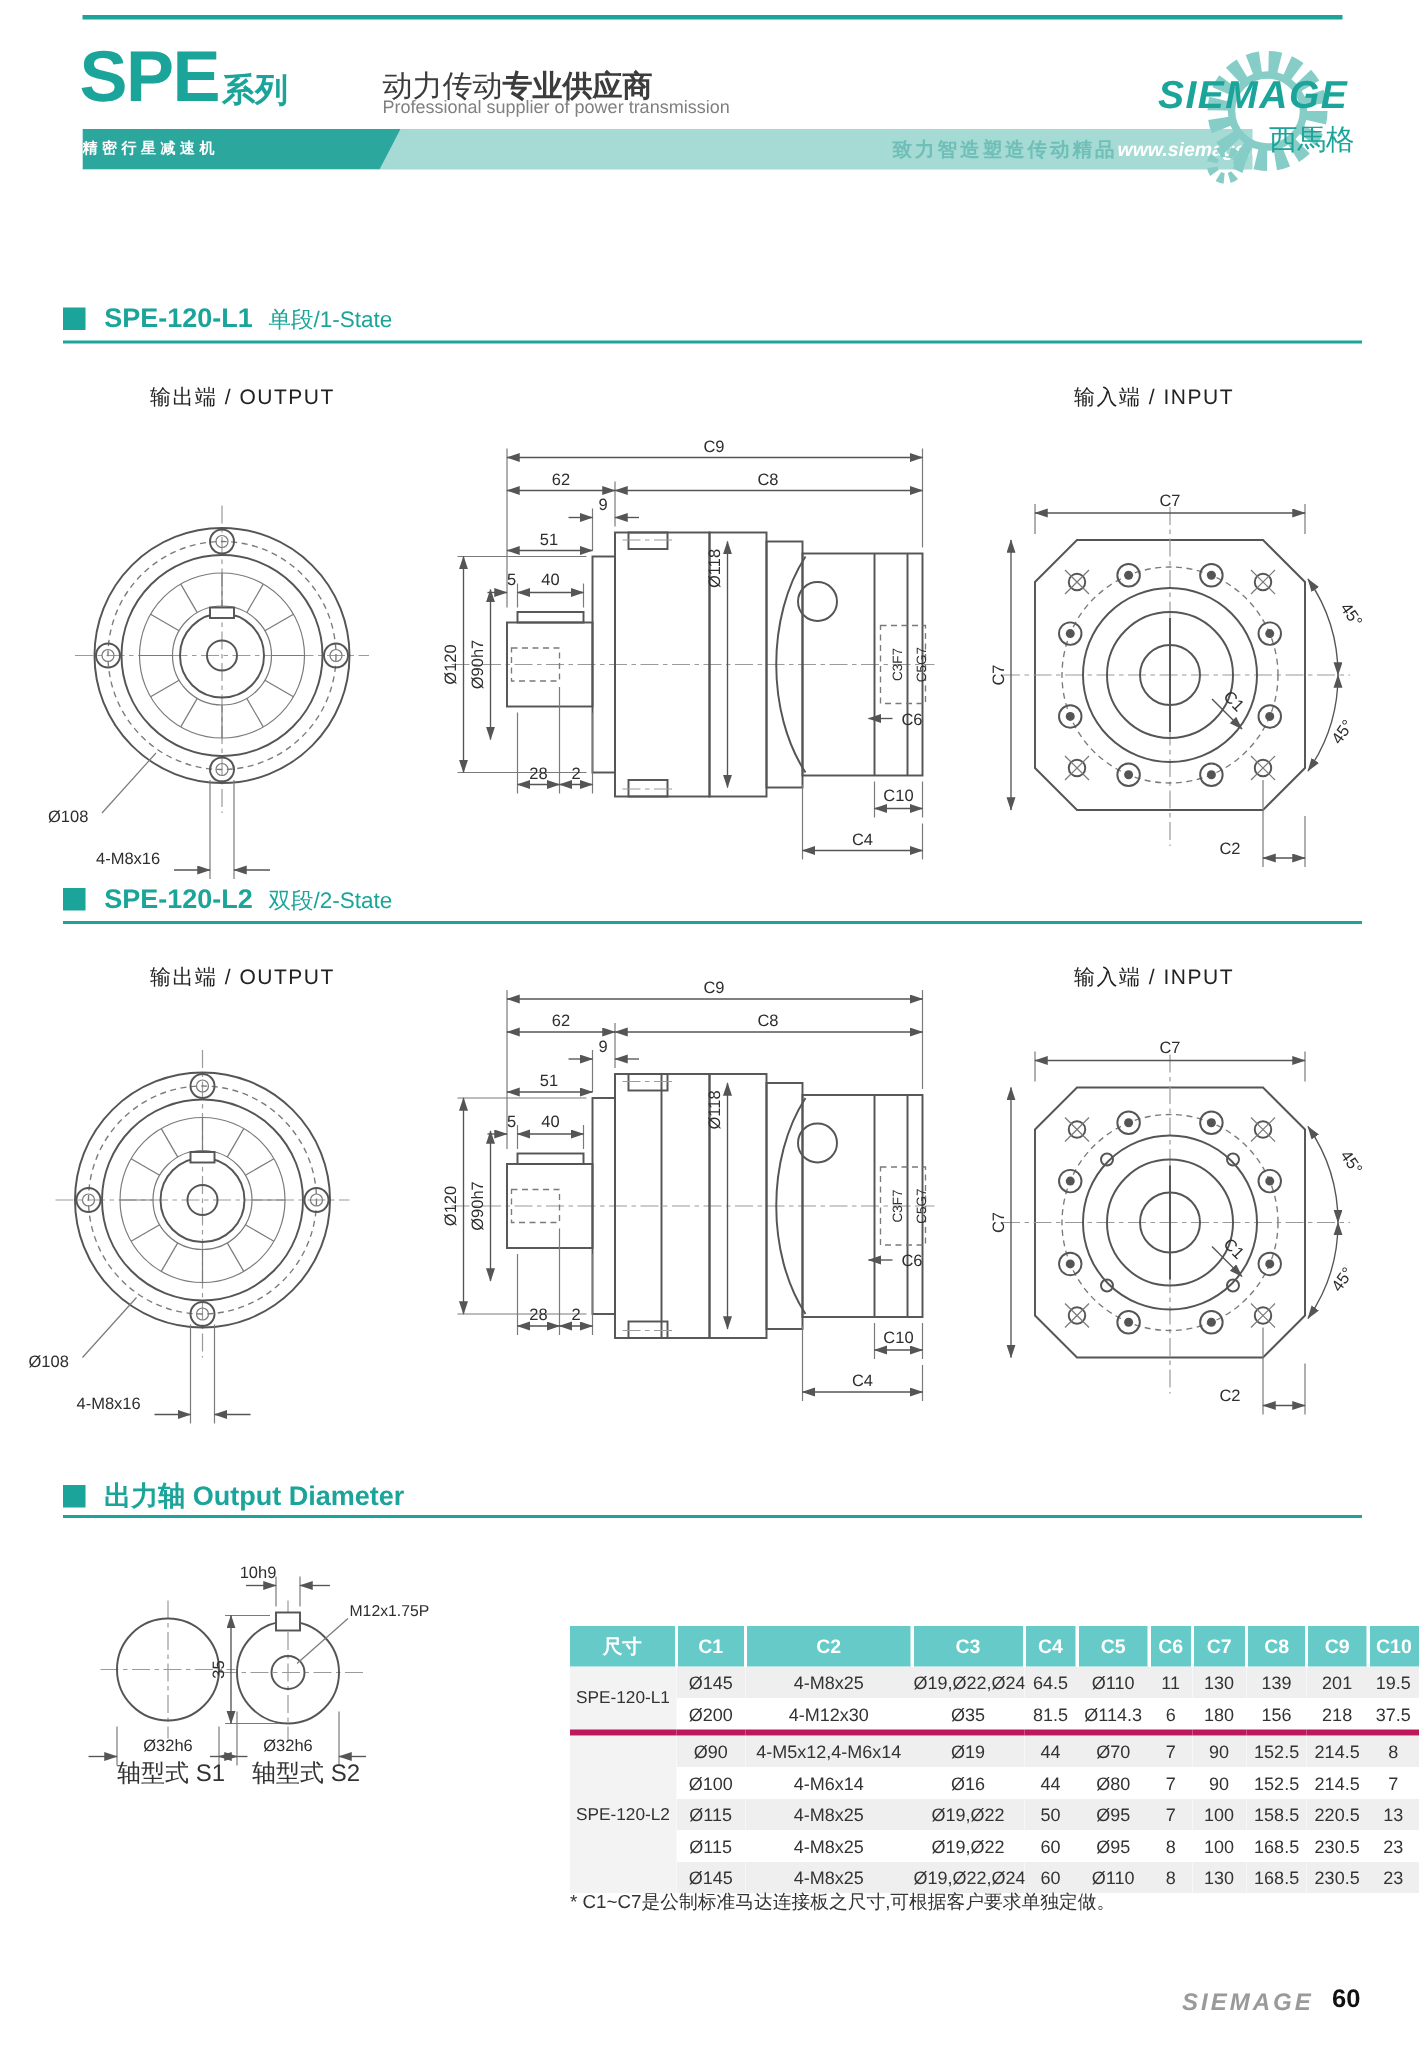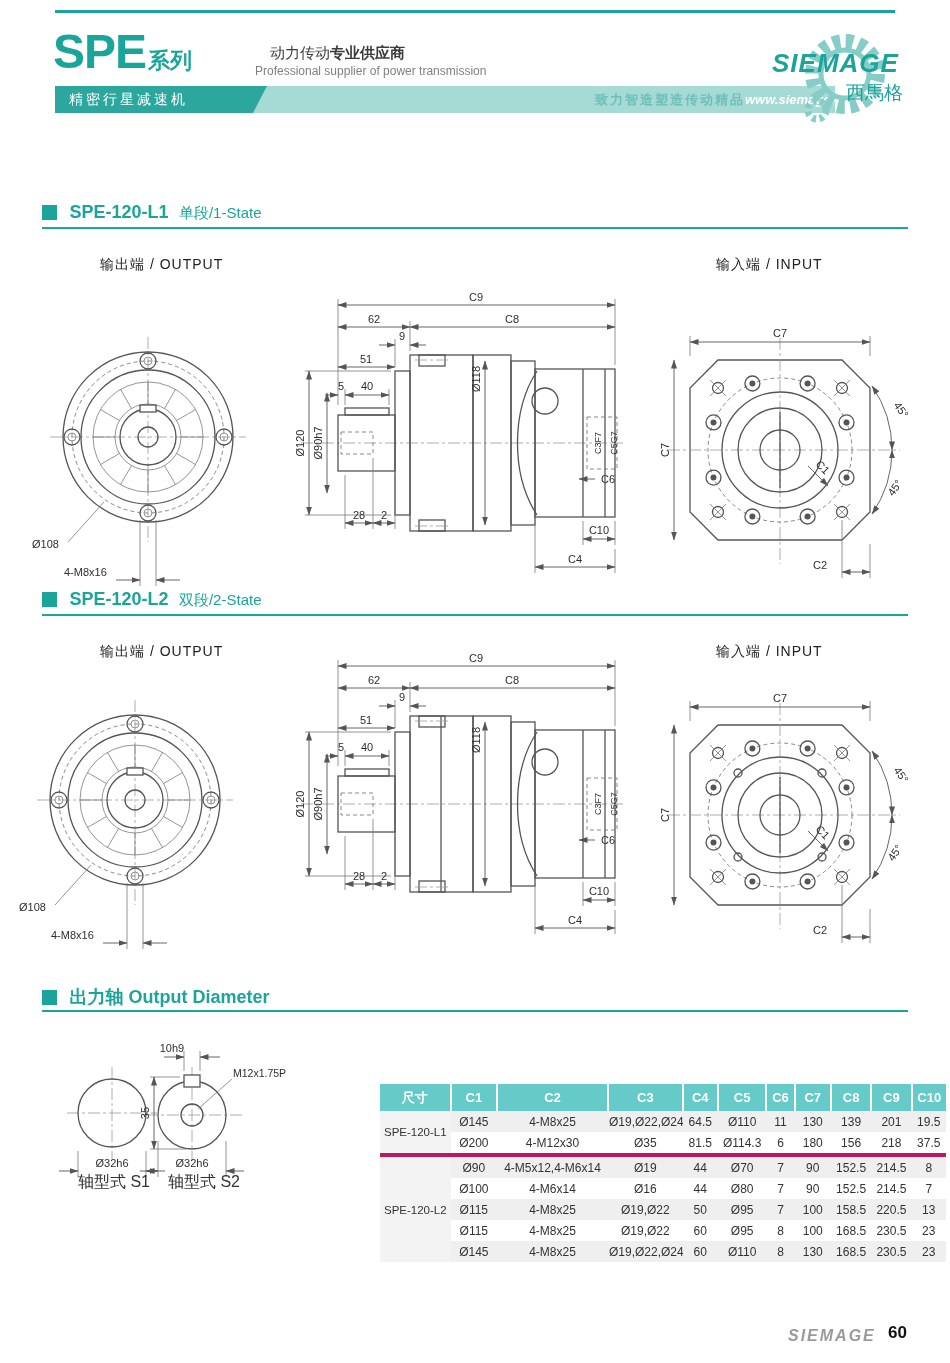--- a/index.html
+++ b/index.html
@@ -5,27 +5,27 @@
   html,body{margin:0;padding:0;background:#fff}
   .page{position:relative;width:950px;height:1363px;background:#fff;overflow:hidden;
         font-family:"Liberation Sans",sans-serif;color:#333}
   .abs{position:absolute}
 
   
   .top-rule{left:55px;top:10px;width:840px;height:3px;background:var(--teal,#1ba59a)}
   .spe{left:53px;top:24px;color:var(--teal,#1ba59a);white-space:nowrap}
   .spe .big{font-size:48px;font-weight:800;letter-spacing:-1px}
   .spe .suffix{font-size:22px;font-weight:700;margin-left:2px}
-  .tag-cn{left:270px;top:44px;font-size:15px;color:#3c3c3c}
+  .tag-cn{left:255px;top:44px;font-size:20px;color:#3c3c3c}
   .tag-cn b{font-weight:800}
   .tag-en{left:255px;top:64px;font-size:12px;color:#808080}
   .banner{left:55px;top:86px;width:780px;height:27px;background:var(--banner-light,#a5dad5)}
   .banner-dark{position:absolute;left:0;top:0;width:212px;height:27px;background:var(--banner-dark,#2ca79e);
     clip-path:polygon(0 0,100% 0,calc(100% - 14px) 100%,0 100%);
-    color:#fff;font-size:14px;font-weight:400;letter-spacing:3px;line-height:27px;padding-left:14px;box-sizing:border-box}
+    color:#fff;font-size:10px;font-weight:700;letter-spacing:3px;line-height:27px;box-sizing:border-box}
   .banner-slogan{position:absolute;left:540px;top:5px;font-size:13px;letter-spacing:2px;color:#6fbfb8;font-weight:700}
   .banner-url{position:absolute;left:690px;top:6px;font-size:13px;font-weight:700;font-style:italic;color:#fff}
   .logo-text{left:772px;top:48px;font-size:26px;font-weight:800;font-style:italic;color:var(--teal,#1ba59a);letter-spacing:1px}
   .logo-cn{left:846px;top:80px;font-size:19px;color:var(--teal,#1ba59a);font-family:"Liberation Serif",serif;font-weight:400}
 
   .page-title{left:55px;top:146px;font-size:23px;font-weight:800;letter-spacing:1px;color:var(--teal,#1ba59a)}
 
   .sec{left:42px;width:866px;height:28px}
   .sec .sq{display:inline-block;width:15px;height:15px;background:var(--teal,#1ba59a);vertical-align:-2px;margin-right:8px}
   .sec .model{font-size:18px;font-weight:800;color:var(--teal,#1ba59a)}
@@ -628,19 +628,20 @@
             <td>130</td>
             <td>168.5</td>
             <td>230.5</td>
             <td>23</td>
           </tr>
         </tbody>
       </table>
   </div>
 
   <div class="abs notes">
+    <div>* C1~C7是公制标准马达连接板之尺寸,可根据客户要求单独定做。</div>
   </div>
 
   
   <div class="abs footer-brand">SIEMAGE</div>
   <div class="abs footer-page">60</div>
 
 </div>
 
 </body></html>

